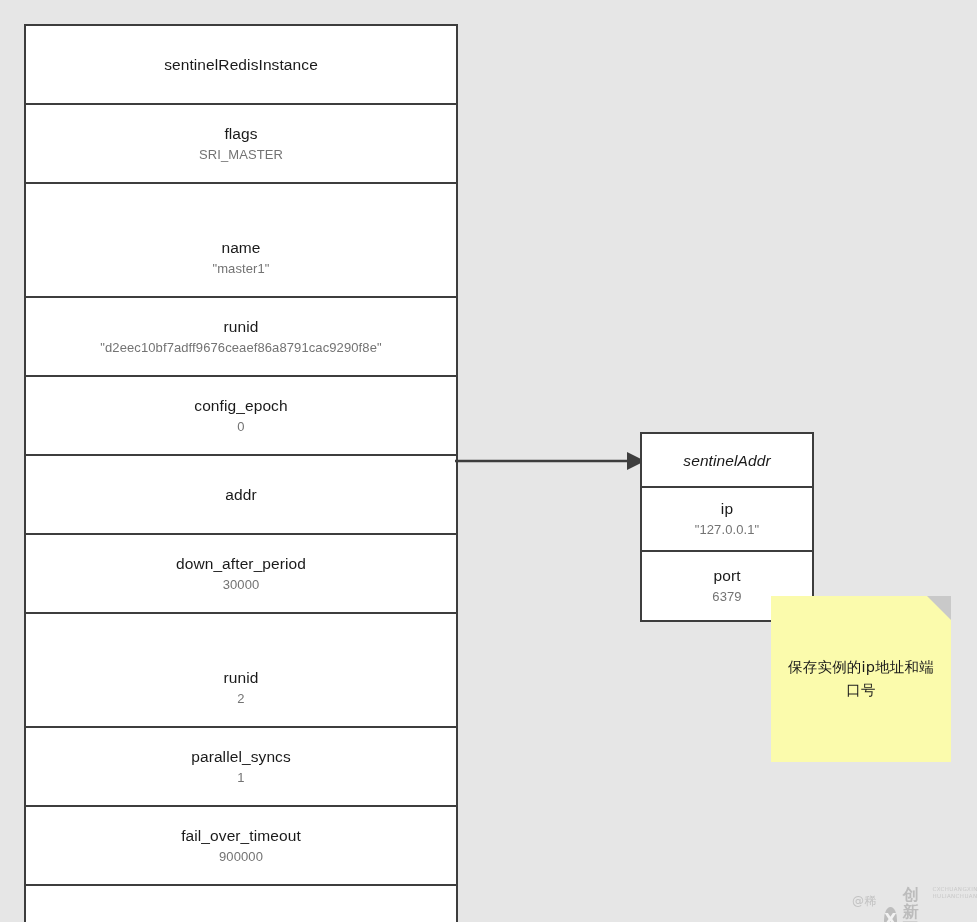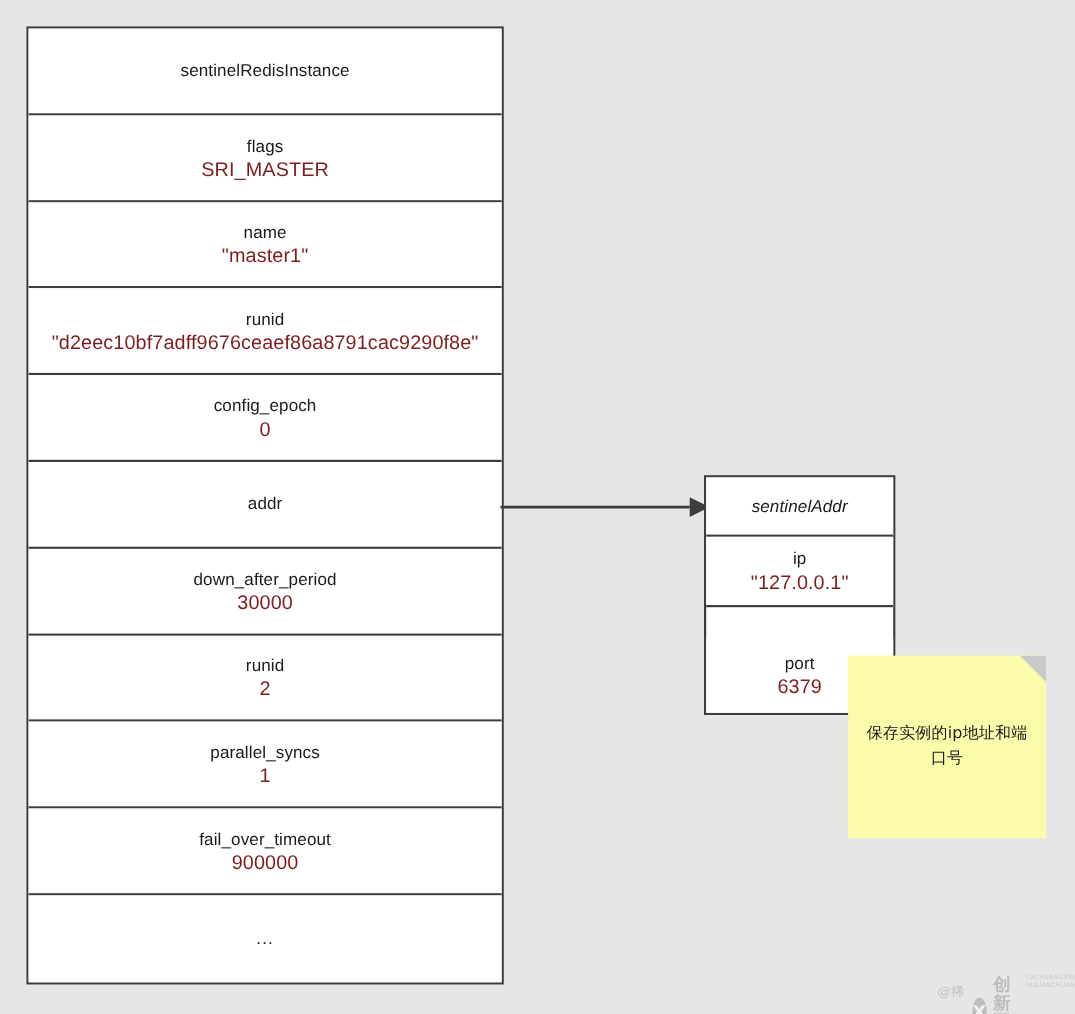--- a/index.html
+++ b/index.html
@@ -46,28 +46,28 @@
     border-bottom: none;
   }
   .row-title {
     font-size: 15.5px;
     line-height: 21px;
     letter-spacing: 0.1px;
     color: #1a1a1a;
     white-space: nowrap;
   }
   .row-value {
-    font-size: 18px;
+    font-size: 13px;
     line-height: 21px;
     letter-spacing: 0.1px;
-    color: #7f1d1d;
+    color: #737373;
     white-space: nowrap;
   }
   .row-h79 { height: 79px; }
-  .row-h78 { height: 78px; }
+  .row-h78 { height: 78px; margin-top: 36px; }
   .row-ellipsis {
     font-size: 15.5px;
     color: #1a1a1a;
     letter-spacing: 1px;
   }
 
   
   .arrow-svg {
     position: absolute;
     left: 455px;
@@ -94,21 +94,21 @@
     display: flex;
     flex-direction: column;
     align-items: center;
     justify-content: center;
     text-align: center;
     background: #ffffff;
   }
   .addr-row:last-child { border-bottom: none; }
   .addr-h54 { height: 54px; font-style: italic; }
   .addr-h64 { height: 64px; }
-  .addr-h68 { height: 68px; margin-top: 28px; }
+  .addr-h68 { height: 68px; }
 
   
   .sticky-note {
     position: absolute;
     left: 771px;
     top: 596px;
     width: 180px;
     height: 166px;
     background: #fbfbac;
     z-index: 5;

